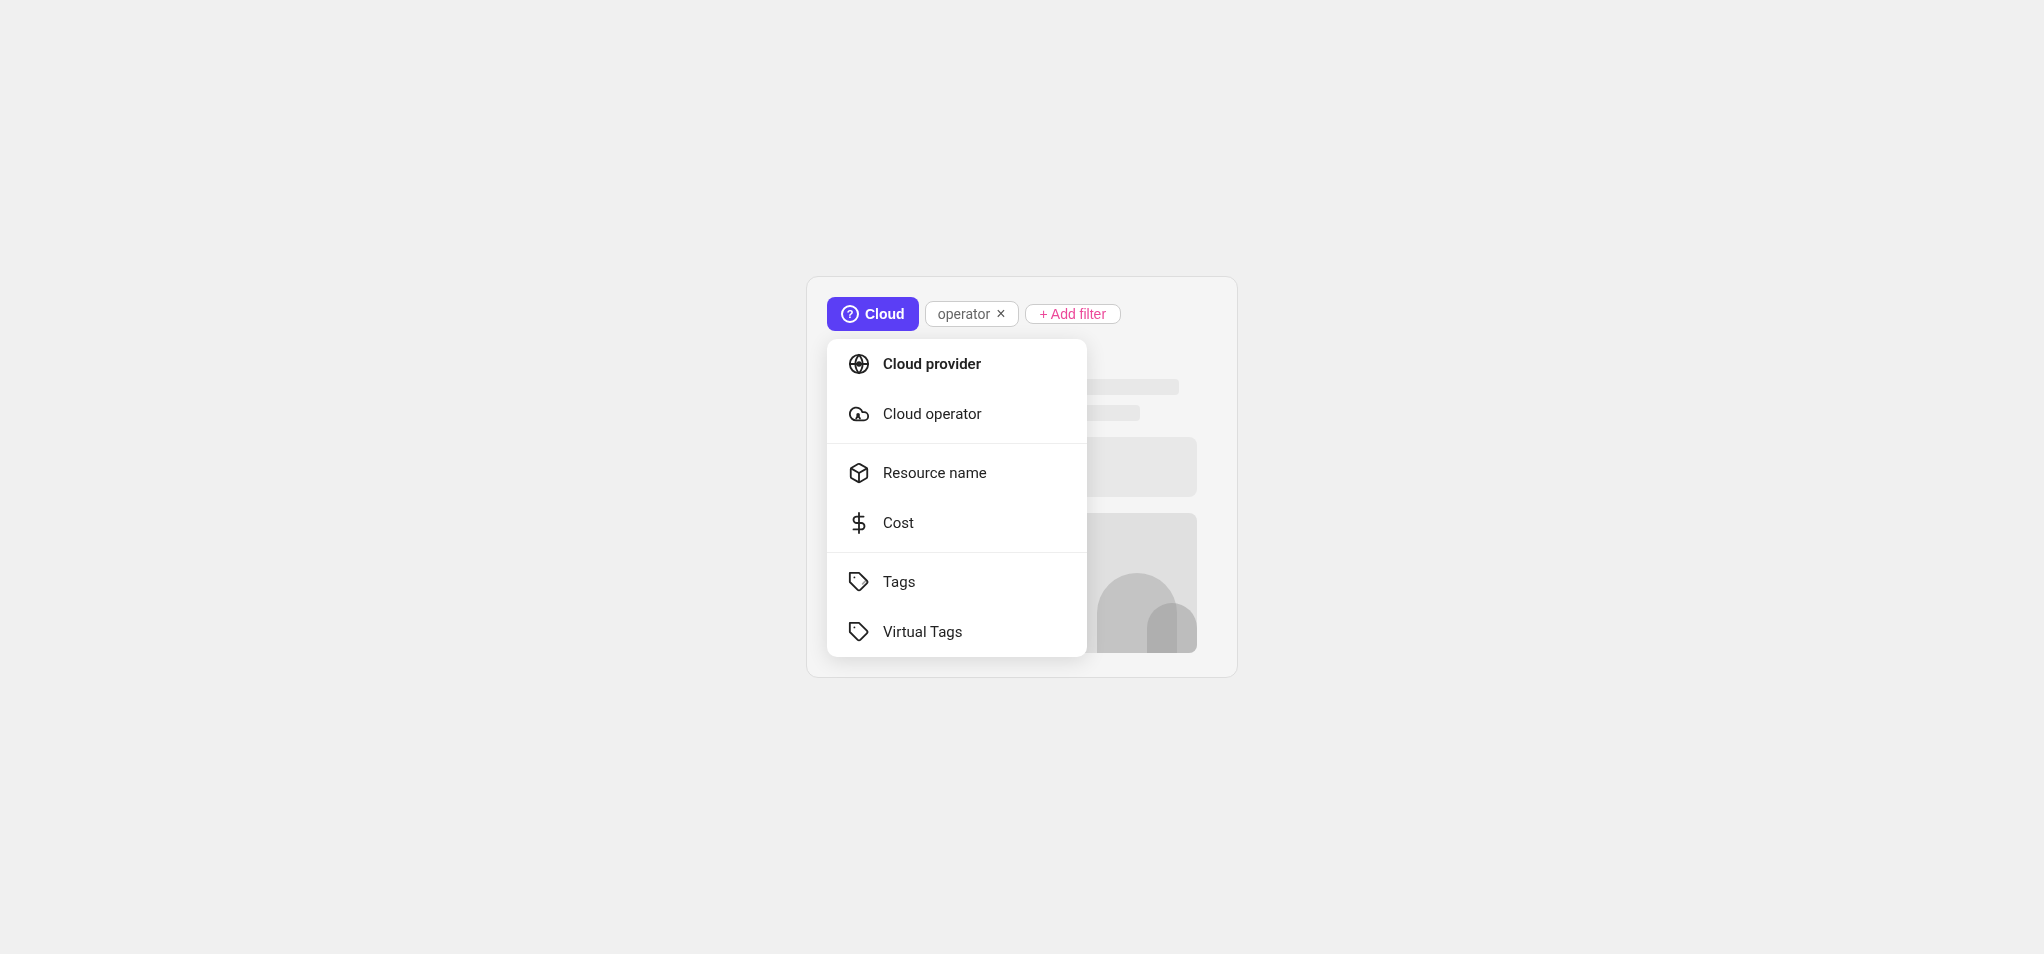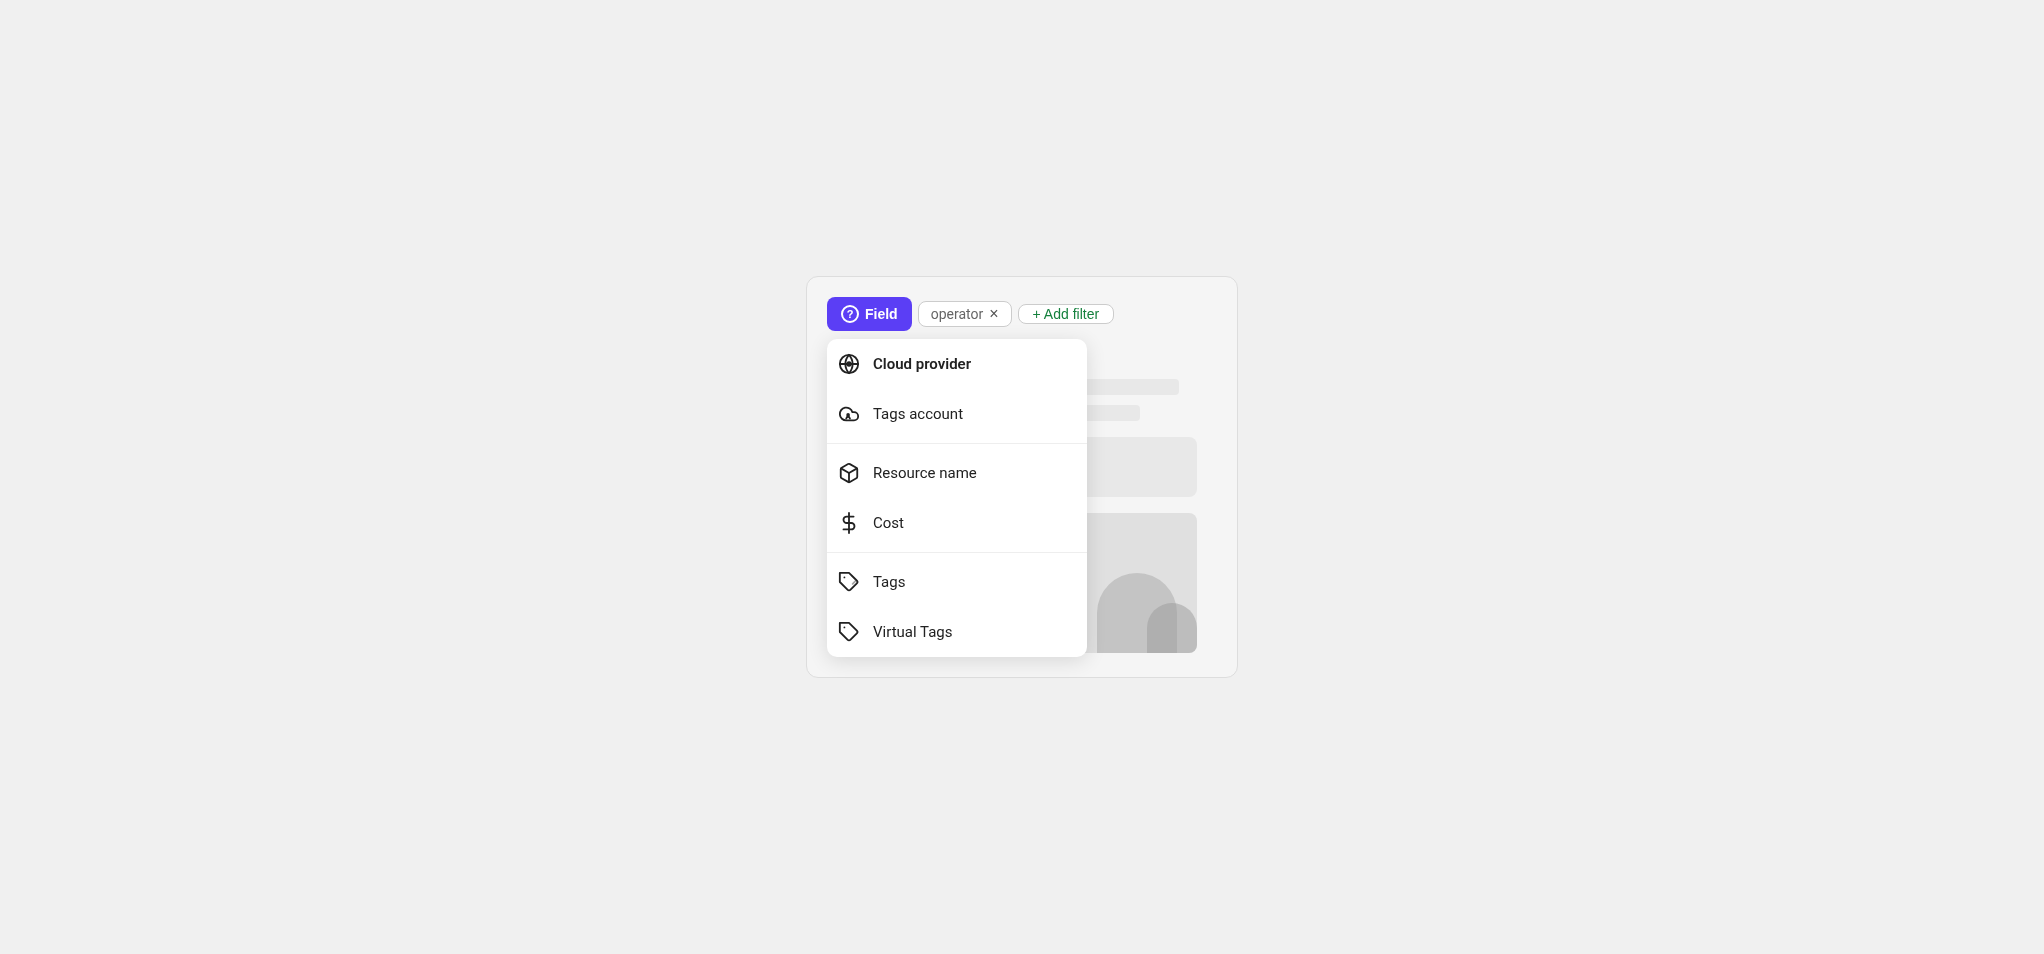--- a/index.html
+++ b/index.html
@@ -130,38 +130,38 @@
 
     .add-filter-btn {
       display: flex;
       align-items: center;
       gap: 6px;
       border: 1px solid #ccc;
       border-radius: 8px;
       padding: 1px 14px;
       background: white;
       font-size: 14px;
-      color: #15803d;
+      color: #ec4899;
       cursor: pointer;
     }
 
     
     .dropdown-menu {
       background: white;
       border-radius: 10px;
       box-shadow: 0 4px 20px rgba(0,0,0,0.12);
       overflow: hidden;
       width: 260px;
     }
 
     .menu-item {
       display: flex;
       align-items: center;
       gap: 12px;
-      padding: 13px 10px;
+      padding: 13px 20px;
       cursor: pointer;
       font-size: 15px;
       color: #222;
       transition: background 0.1s;
     }
 
     .menu-item.selected {
       font-weight: 600;
     }
 
@@ -204,21 +204,21 @@
         <div style="position:absolute;bottom:0;right:0;width:50px;height:50px;background:#999;border-radius:50% 50% 0 0;opacity:0.5;"></div>
       </div>
     </div>
   </div>
 
   <div class="foreground">
 
     <div class="filter-bar">
       <button class="field-btn">
         <span class="question-icon">?</span>
-        <span>Field</span>
+        <span>Cloud</span>
       </button>
       <div class="operator-pill">
         <span class="operator-text">operator</span>
         <button class="close-btn">×</button>
       </div>
       <button class="add-filter-btn">
         <span>+ Add filter</span>
       </button>
     </div>
 
@@ -237,21 +237,21 @@
       </div>
 
       <div class="menu-item">
         <span class="menu-icon">
           <svg viewBox="0 0 24 24" fill="none" stroke="#222" stroke-width="2" stroke-linecap="round" stroke-linejoin="round">
             <path d="M17.5 19H9a7 7 0 1 1 6.71-9h1.79a4.5 4.5 0 1 1 0 9z"></path>
             <circle cx="11" cy="13" r="2" fill="#222" stroke="none"></circle>
             <path d="M9 17c.3-1 .9-2 2-2s1.7 1 2 2" stroke="#222" fill="none"></path>
           </svg>
         </span>
-        <span>Tags account</span>
+        <span>Cloud operator</span>
       </div>
 
 
 
       <div class="menu-divider"></div>
 
       <div class="menu-item">
         <span class="menu-icon">
           <svg viewBox="0 0 24 24" fill="none" stroke="#222" stroke-width="2" stroke-linecap="round" stroke-linejoin="round">
             <path d="M21 16V8a2 2 0 0 0-1-1.73l-7-4a2 2 0 0 0-2 0l-7 4A2 2 0 0 0 3 8v8a2 2 0 0 0 1 1.73l7 4a2 2 0 0 0 2 0l7-4A2 2 0 0 0 21 16z"></path>

